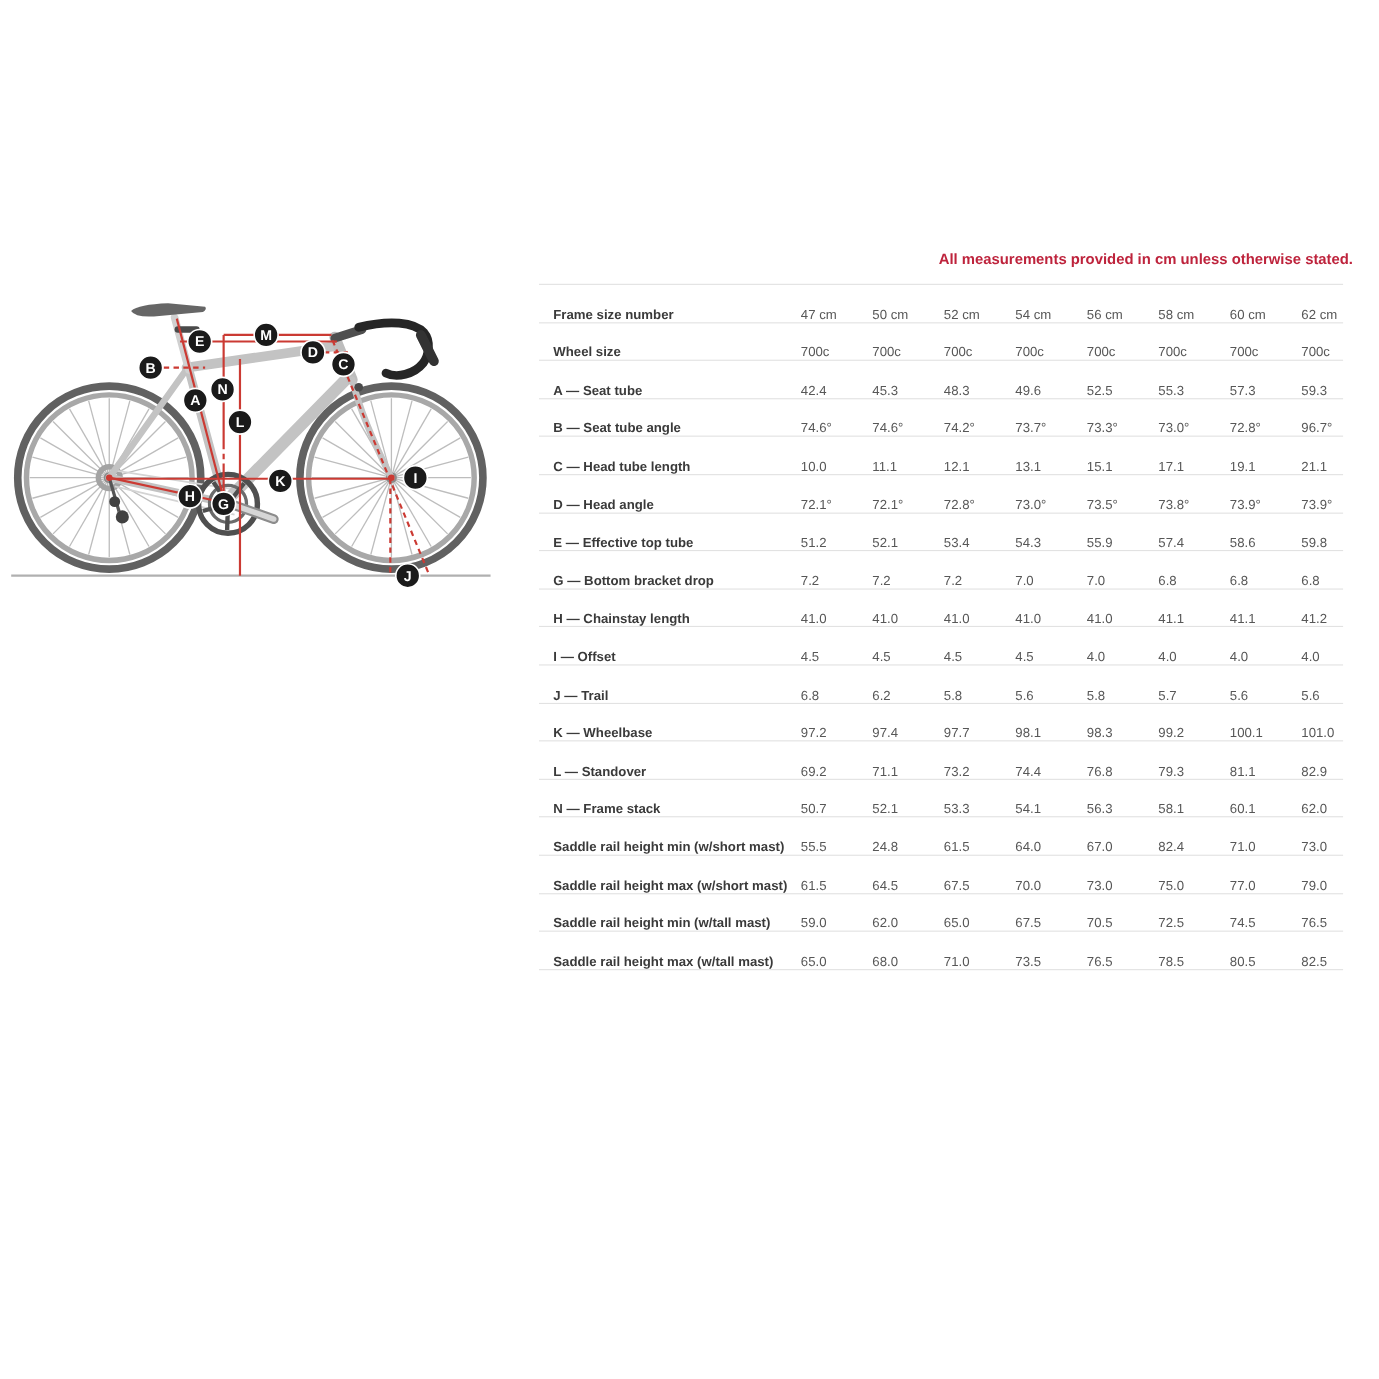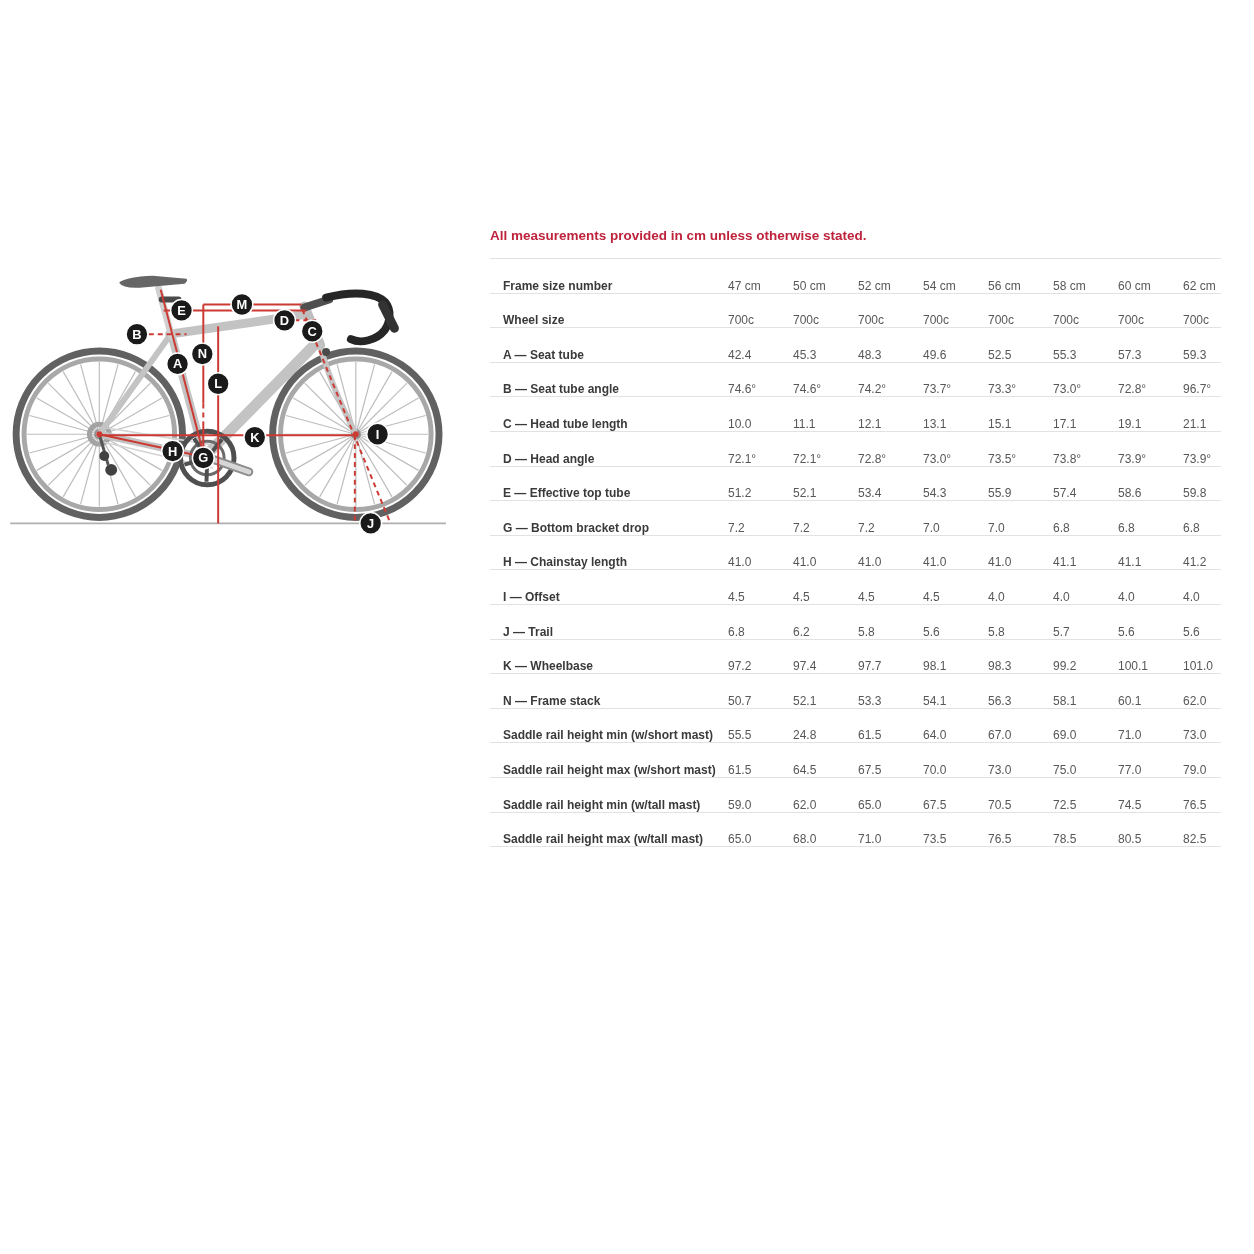--- a/index.html
+++ b/index.html
@@ -13,21 +13,21 @@
     --frame:#c3c3c3;
   }
   html,body{margin:0;padding:0;}
   body{
     width:1254px;height:1254px;background:#ffffff;position:relative;
     font-family:"Liberation Sans", sans-serif;
     -webkit-font-smoothing:antialiased;
   }
   .diagram-wrap{position:absolute;left:2px;top:253px;width:466px;height:312px;}
   .geo{position:absolute;left:490px;top:228px;width:740px;}
-  .note{color:var(--note-red);font-size:13.5px;font-weight:bold;margin:0 0 14px 0;line-height:16px;}
+  .note{color:var(--note-red);font-size:13.5px;font-weight:bold;margin:0 0 14px 12px;line-height:16px;text-align:right;}
   .gtable{width:731px;border-top:1px solid var(--border);}
   .trow{display:flex;align-items:flex-end;height:34.6px;box-sizing:border-box;border-bottom:1px solid var(--border);}
   .tlabel{width:225px;padding-left:13px;font-weight:bold;font-size:12px;color:var(--label-text);white-space:nowrap;}
   .tcell{width:65px;font-size:12px;color:var(--value-text);white-space:nowrap;}
   .tcell.last{width:38px;}
   svg text.mletter{font-family:"Liberation Sans", sans-serif;font-weight:bold;font-size:13px;fill:var(--marker-fg);}
   .ml{stroke:var(--line-red);stroke-width:2;fill:none;}
   .mld{stroke:var(--line-red);stroke-width:2;fill:none;stroke-dasharray:5 4;}
 </style>
 </head>
@@ -355,38 +355,49 @@
         <div class="tcell">97.2</div>
         <div class="tcell">97.4</div>
         <div class="tcell">97.7</div>
         <div class="tcell">98.1</div>
         <div class="tcell">98.3</div>
         <div class="tcell">99.2</div>
         <div class="tcell">100.1</div>
         <div class="tcell last">101.0</div>
       </div>
       <div class="trow">
+        <div class="tlabel">L — Standover</div>
+        <div class="tcell">69.2</div>
+        <div class="tcell">71.1</div>
+        <div class="tcell">73.2</div>
+        <div class="tcell">74.4</div>
+        <div class="tcell">76.8</div>
+        <div class="tcell">79.3</div>
+        <div class="tcell">81.1</div>
+        <div class="tcell last">82.9</div>
+      </div>
+      <div class="trow">
         <div class="tlabel">N — Frame stack</div>
         <div class="tcell">50.7</div>
         <div class="tcell">52.1</div>
         <div class="tcell">53.3</div>
         <div class="tcell">54.1</div>
         <div class="tcell">56.3</div>
         <div class="tcell">58.1</div>
         <div class="tcell">60.1</div>
         <div class="tcell last">62.0</div>
       </div>
       <div class="trow">
         <div class="tlabel">Saddle rail height min (w/short mast)</div>
         <div class="tcell">55.5</div>
         <div class="tcell">24.8</div>
         <div class="tcell">61.5</div>
         <div class="tcell">64.0</div>
         <div class="tcell">67.0</div>
-        <div class="tcell">69.0</div>
+        <div class="tcell">82.4</div>
         <div class="tcell">71.0</div>
         <div class="tcell last">73.0</div>
       </div>
       <div class="trow">
         <div class="tlabel">Saddle rail height max (w/short mast)</div>
         <div class="tcell">61.5</div>
         <div class="tcell">64.5</div>
         <div class="tcell">67.5</div>
         <div class="tcell">70.0</div>
         <div class="tcell">73.0</div>

